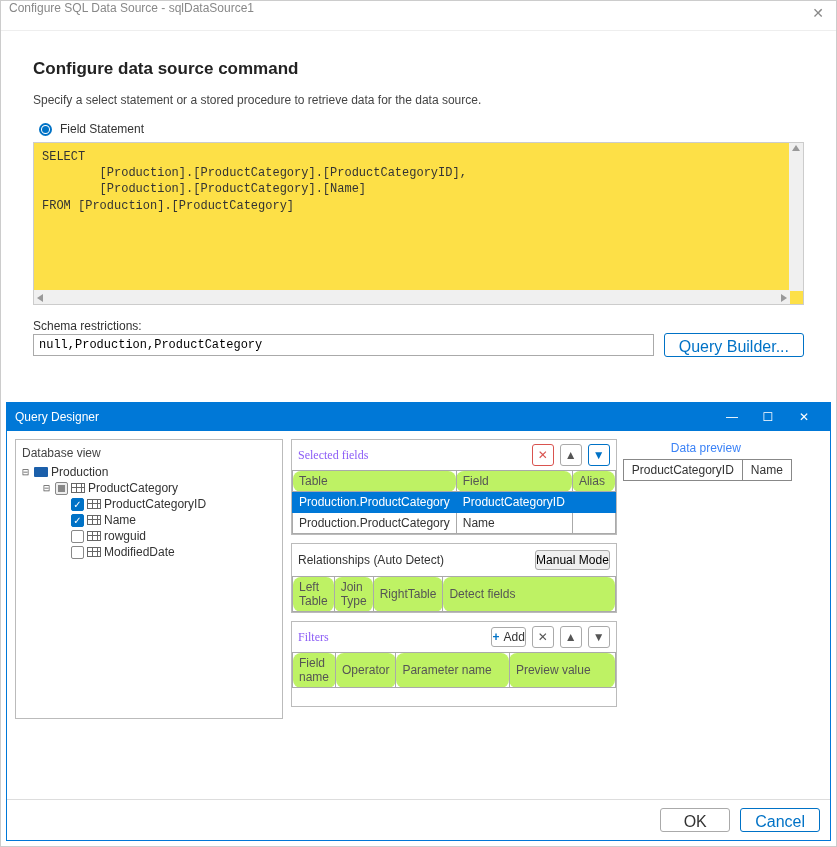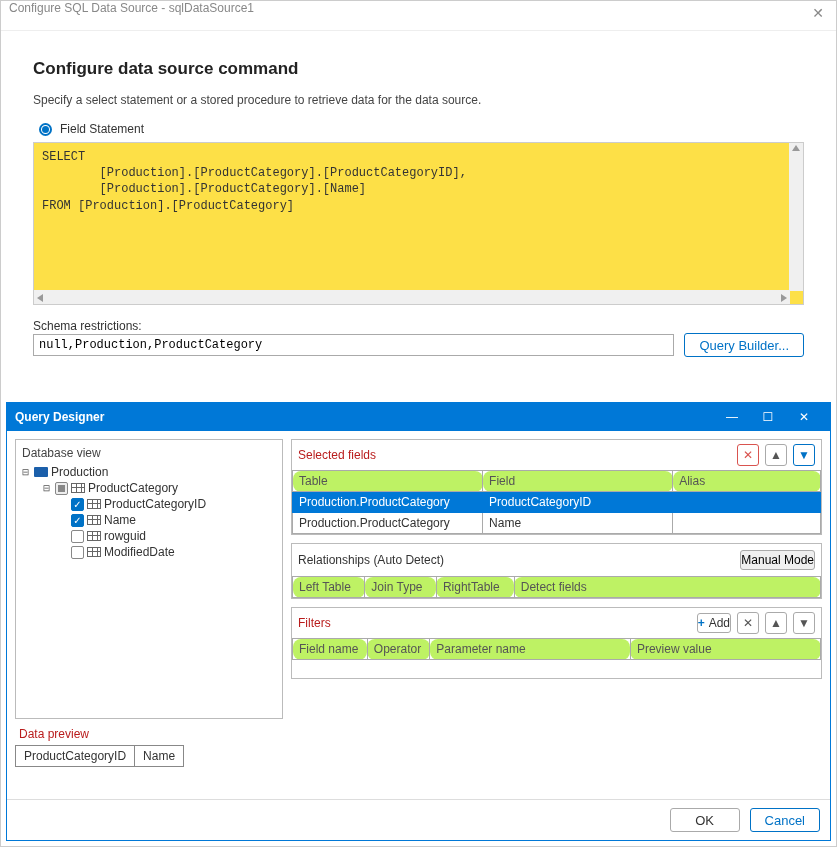--- a/index.html
+++ b/index.html
@@ -58,40 +58,40 @@
     .sql-scroll-h .ltri{left:3px;border-right:6px solid #999;}
     .sql-scroll-h .rtri{right:3px;border-left:6px solid #999;}
     .schema-row { }
     .schema-flex { display:flex; gap:10px; align-items:center;}
     .schema-input {
       flex:1; font-family:"Courier New",monospace; font-size:12px;
       border:1px solid #aaa; padding:3px 5px; height:22px;
     }
     .btn {
       background:#fff; border:1px solid #0072c6; color:#0072c6;
-      padding:4px 14px; font-size:13px; border-radius:3px; cursor:pointer;
+      padding:4px 14px; font-size:16px; border-radius:3px; cursor:pointer;
       height:24px;
     }
     .btn-gray { border-color:#aaa; color:#333; }
 
     
     .qd-window {
       position:absolute; left:6px; right:6px; top:402px; bottom:6px;
       border:1px solid #0078d7;
       background:#fff;
       display:flex; flex-direction:column;
     }
     .qd-titlebar {
       height:28px; background:#0078d7; color:#fff;
       display:flex; align-items:center; padding:0 8px;
       font-size:12px;
     }
-    .qd-titlebar .title { flex:1;font-weight:bold; }
+    .qd-titlebar .title { flex:1; }
     .qd-titlebar .winbtn { width:36px; text-align:center; font-size:12px; cursor:pointer; }
-    .qd-body { flex:1; display:flex; flex-direction:column; padding:8px; gap:6px; overflow:hidden; }
+    .qd-body { flex:1; display:flex; flex-direction:row; padding:8px; gap:6px; overflow:hidden; }
     .qd-top { display:flex; gap:8px; height:280px; }
     .panel {
       border:1px solid #bbb; background:#fff; position:relative;
     }
     .db-view { width:268px; padding:4px; }
     .db-view .label { color:#444; padding:2px 2px 4px 2px; }
     .tree { font-size:12px; }
     .tree-row { display:flex; align-items:center; gap:3px; padding:1px 0; cursor:default; white-space:nowrap;}
     .tree-indent { display:inline-block; }
     .expander { width:11px; height:11px; display:inline-flex; align-items:center; justify-content:center; font-size:9px; color:#555; cursor:pointer;}
@@ -101,37 +101,37 @@
     .chk.mixed::after{content:"";width:7px;height:7px;background:#888;}
     .icon-db{ width:14px;height:10px;background:#1b5faa;border-radius:1px;display:inline-block;}
     .icon-table{ width:14px;height:10px;border:1px solid #666;display:inline-block;background:
       linear-gradient(#666,#666) 0 3px/100% 1px no-repeat,
       linear-gradient(#666,#666) 4px 0/1px 100% no-repeat,
       linear-gradient(#666,#666) 9px 0/1px 100% no-repeat,
       #fff;}
     .right-col { flex:1; display:flex; flex-direction:column; gap:8px; overflow:hidden;}
     .section { border:1px solid #bbb; }
     .section-header { display:flex; align-items:center; padding:4px 6px; gap:6px; }
-    .section-header .htxt { flex:1; color:#b91c1c;}
+    .section-header .htxt { flex:1; color:#8b5cf6;font-family:Liberation Serif, serif;}
     .mini-btn {
       width:22px; height:22px; border:1px solid #aaa; border-radius:3px;
       display:inline-flex; align-items:center; justify-content:center;
       font-size:12px; cursor:pointer; background:#fff; color:#555;
     }
     .mini-btn.red { color:#d9534f; border-color:#d9534f;}
     .mini-btn.blue { color:#0072c6; border-color:#0072c6;}
     .grid { width:100%; border-collapse:collapse; font-size:12px;}
     .grid th, .grid td { border:1px solid #aaa; padding:3px 6px; text-align:left; font-weight:normal;}
     .grid th { background:#bef264; color:#555;border-radius:8px;}
     .grid tr.sel td { background:#0078d7; color:#fff; border-color:#0078d7;}
     .rel-header { display:flex; align-items:center; padding:6px; gap:8px;}
     .add-btn { border:1px solid #aaa; border-radius:3px; padding:2px 0; font-size:12px; cursor:pointer; display:inline-flex; align-items:center; gap:4px;}
     .add-btn .plus{color:#0072c6; font-weight:bold;}
     .preview { }
-    .preview .label{ padding:2px 4px 4px 4px; color:#b91c1c;}
+    .preview .label{ padding:2px 4px 4px 4px; color:#3b82f6;margin-left:44px;}
     .preview-grid { border-collapse:collapse; font-size:12px;}
     .preview-grid th { border:1px solid #888; padding:3px 8px; font-weight:normal; text-align:left;}
     .footer {
       border-top:1px solid #ddd; padding:8px 10px; display:flex; justify-content:flex-end; gap:10px;
     }
     .footer button { min-width:70px; height:24px; }
   </style>
 </head>
 <body>
 

